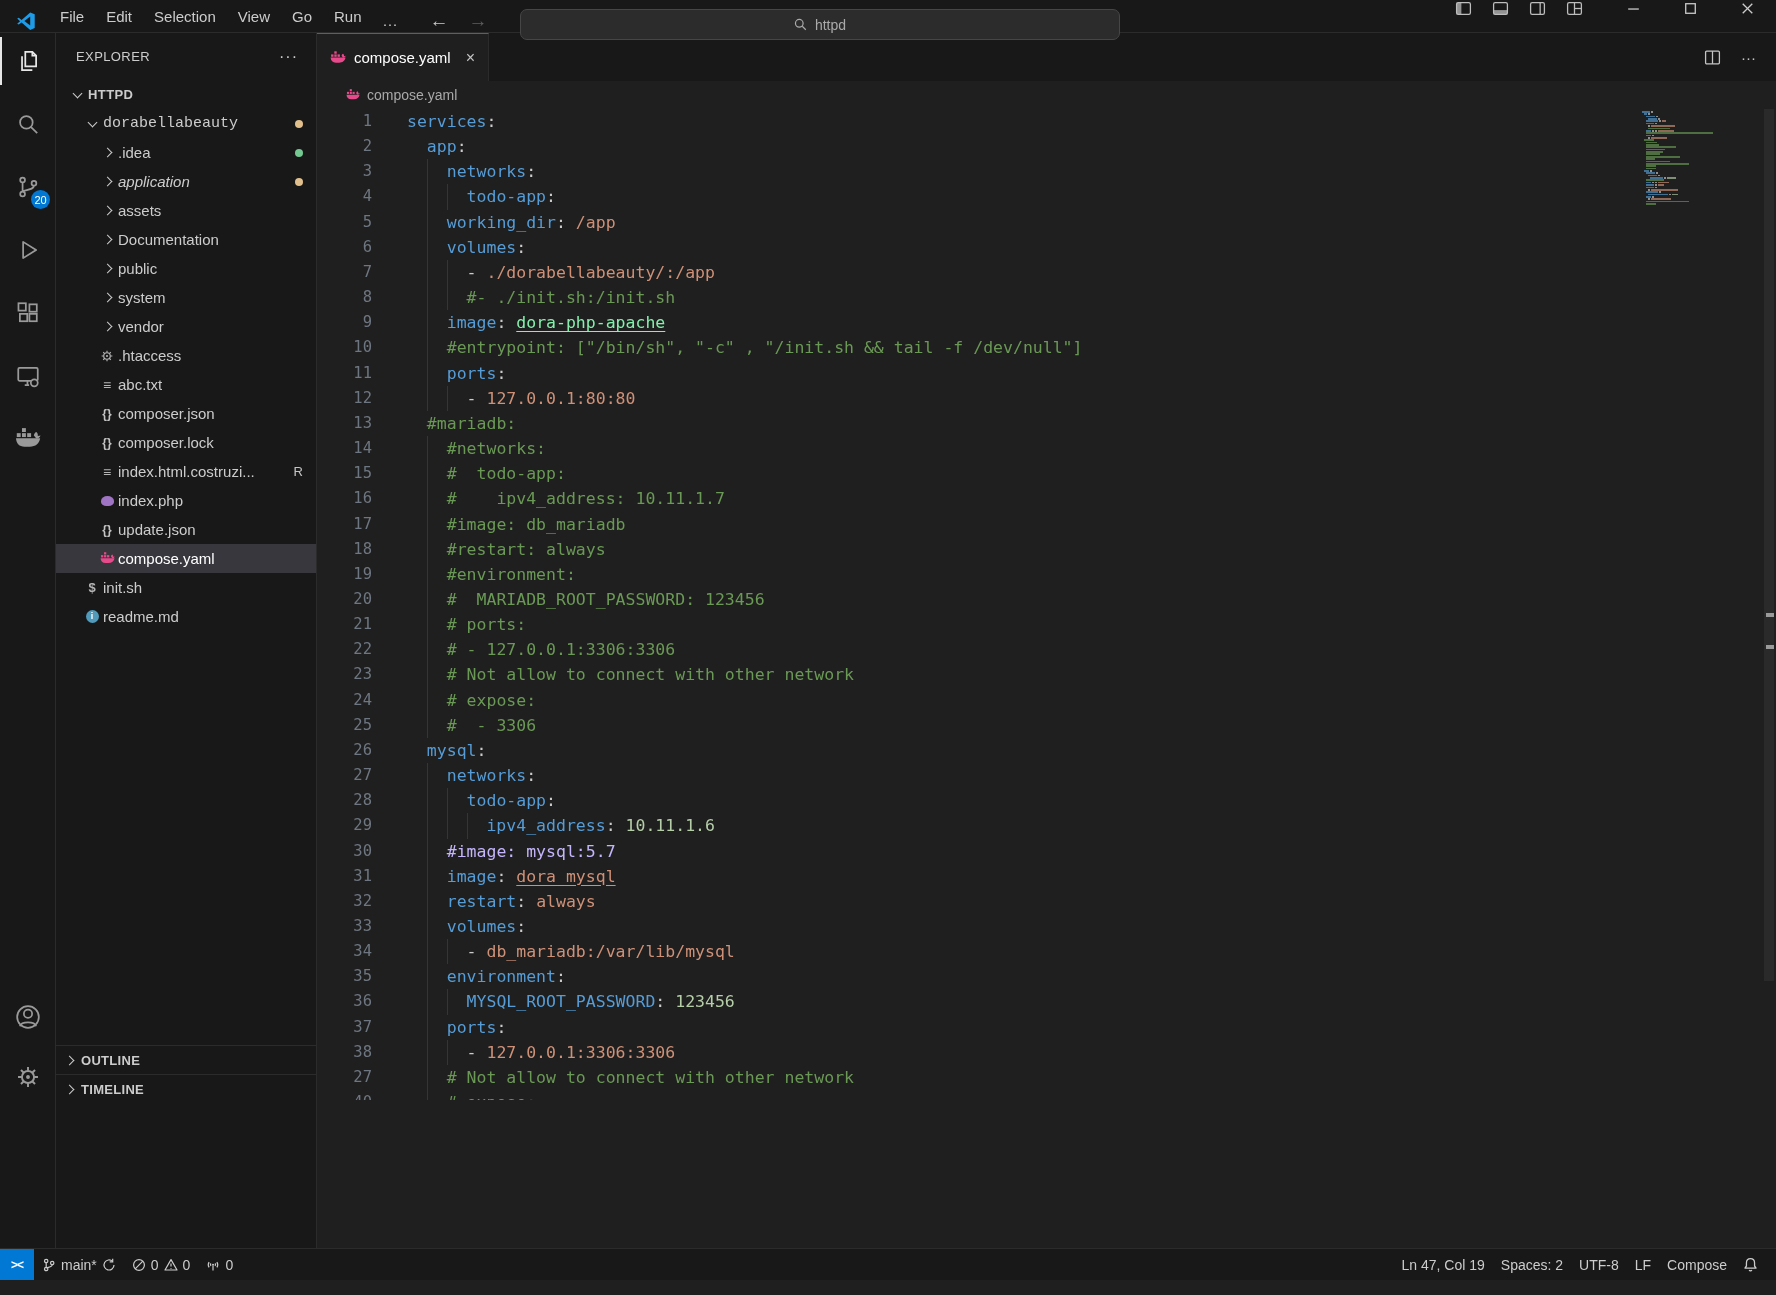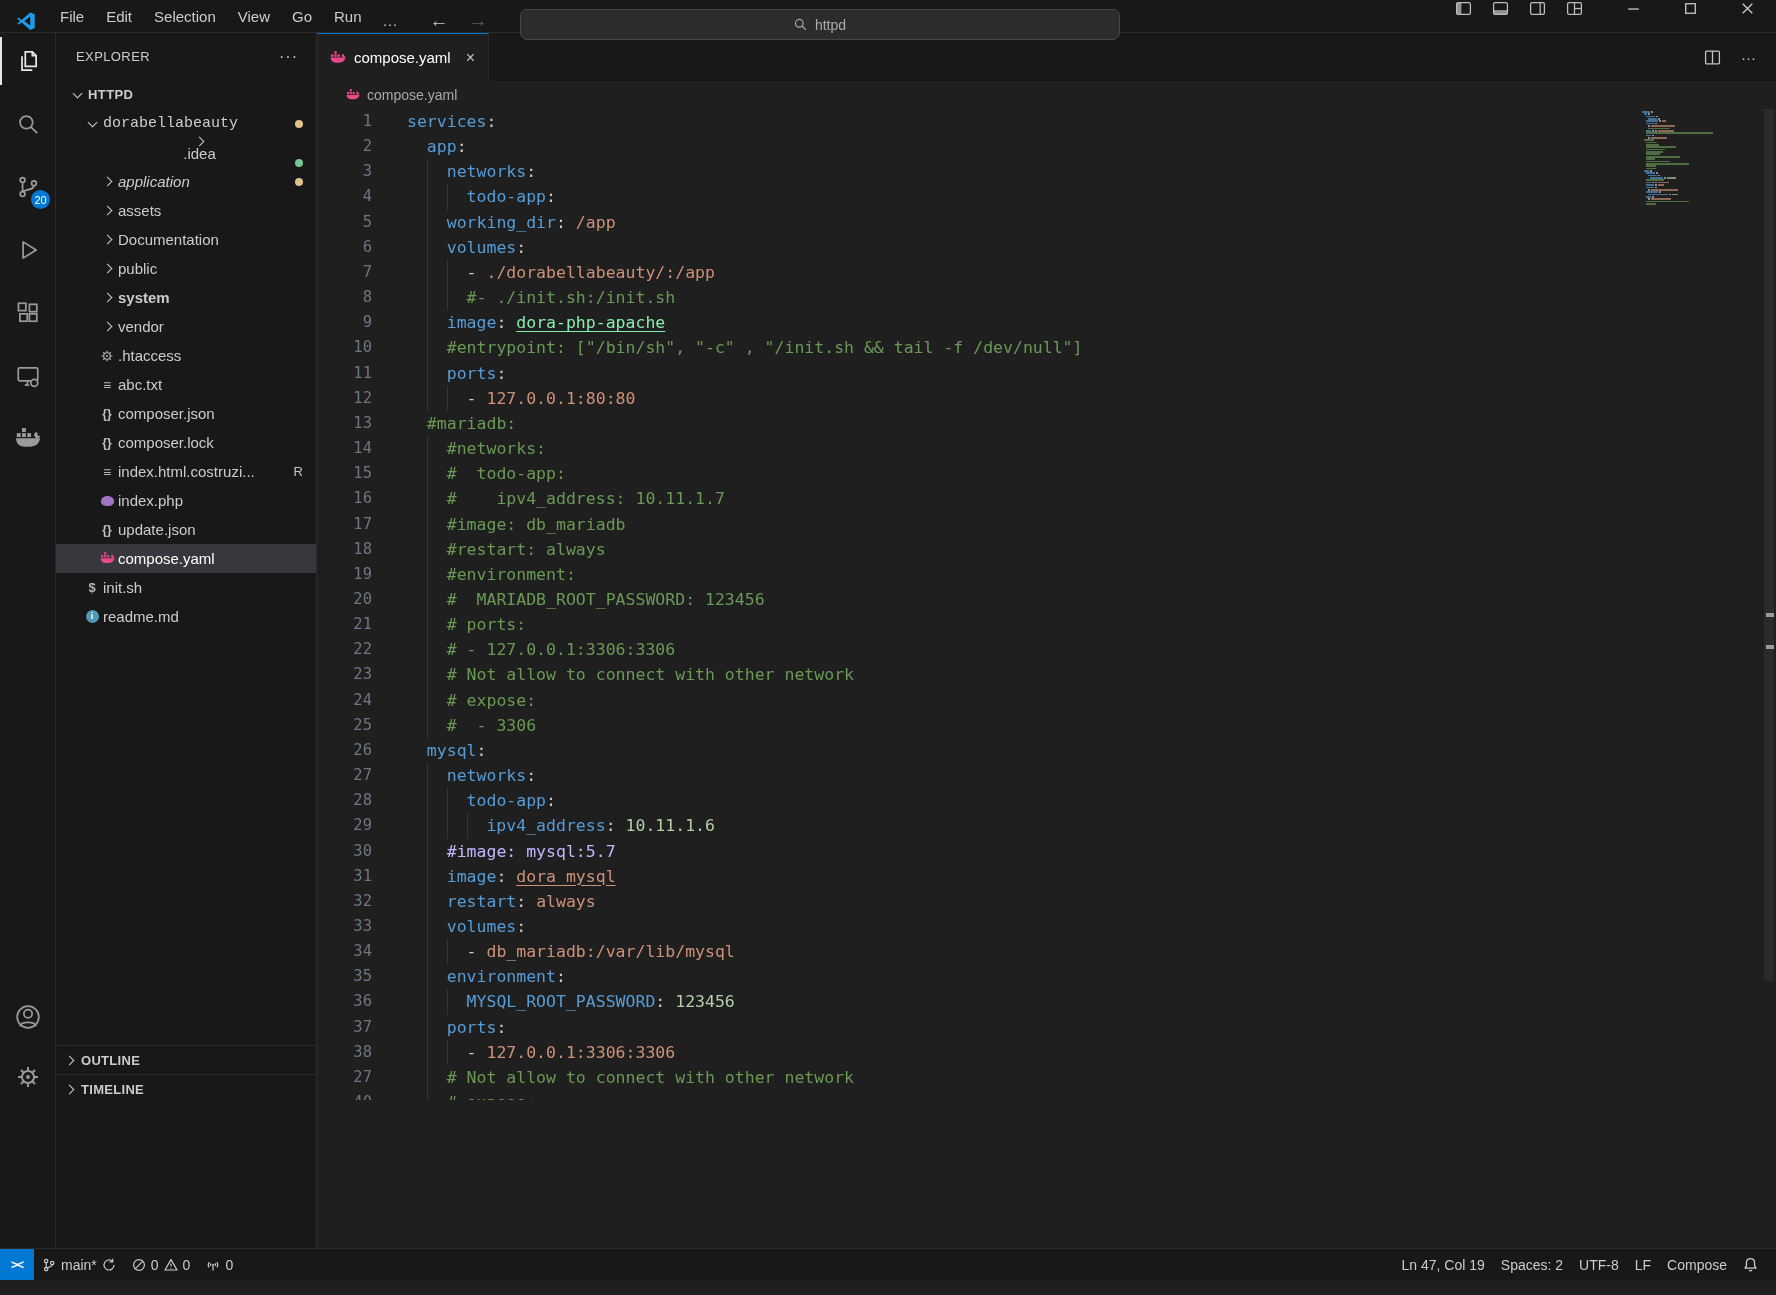--- a/index.html
+++ b/index.html
@@ -231,21 +231,21 @@
           </span>
           <span class="tree-label">HTTPD</span>
         </div>
         <div class="tree-row" style="padding-left: 25px; font-family: Liberation Mono, monospace;">
           <span class="slot">
             <span class="chev down"></span>
           </span>
           <span class="tree-label">dorabellabeauty</span>
           <span class="git-dot" style="background:#e2c08d"></span>
         </div>
-        <div class="tree-row" style="padding-left: 40px; flex-direction: column;">
+        <div class="tree-row" style="padding-left: 40px;">
           <span class="slot">
             <span class="chev right"></span>
           </span>
           <span class="tree-label">.idea</span>
           <span class="git-dot" style="background:#73c991"></span>
         </div>
         <div class="tree-row" style="padding-left: 40px; font-style: italic;">
           <span class="slot">
             <span class="chev right"></span>
           </span>
@@ -263,21 +263,21 @@
             <span class="chev right"></span>
           </span>
           <span class="tree-label">Documentation</span>
         </div>
         <div class="tree-row" style="padding-left: 40px;">
           <span class="slot">
             <span class="chev right"></span>
           </span>
           <span class="tree-label">public</span>
         </div>
-        <div class="tree-row" style="padding-left: 40px; font-weight: bold;">
+        <div class="tree-row" style="padding-left: 40px;">
           <span class="slot">
             <span class="chev right"></span>
           </span>
           <span class="tree-label">system</span>
         </div>
         <div class="tree-row" style="padding-left: 40px;">
           <span class="slot">
             <span class="chev right"></span>
           </span>
           <span class="tree-label">vendor</span>

